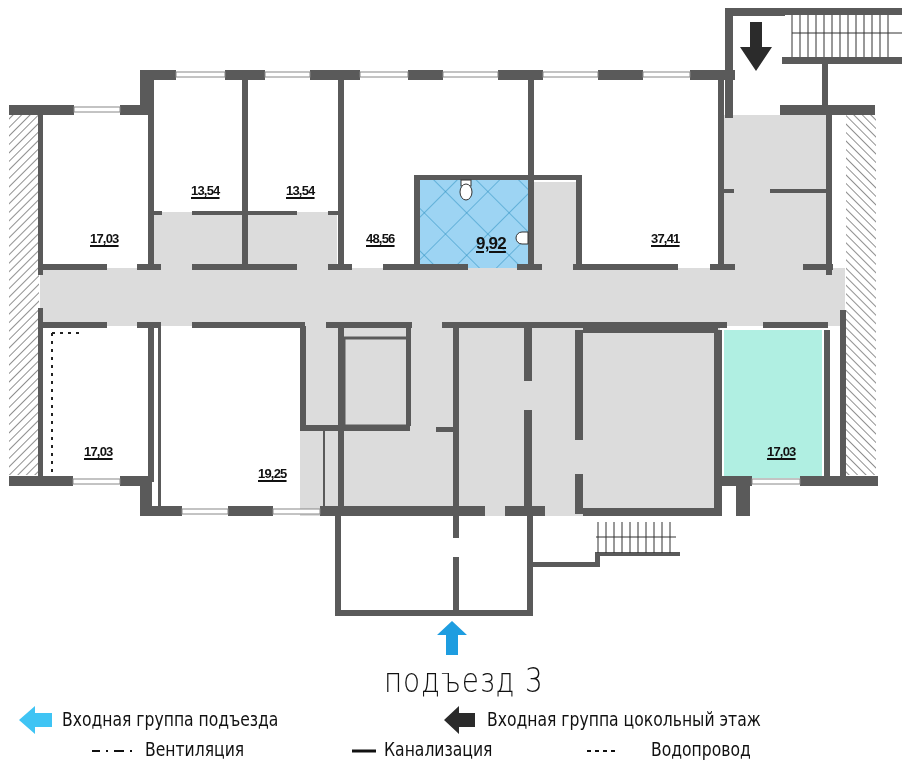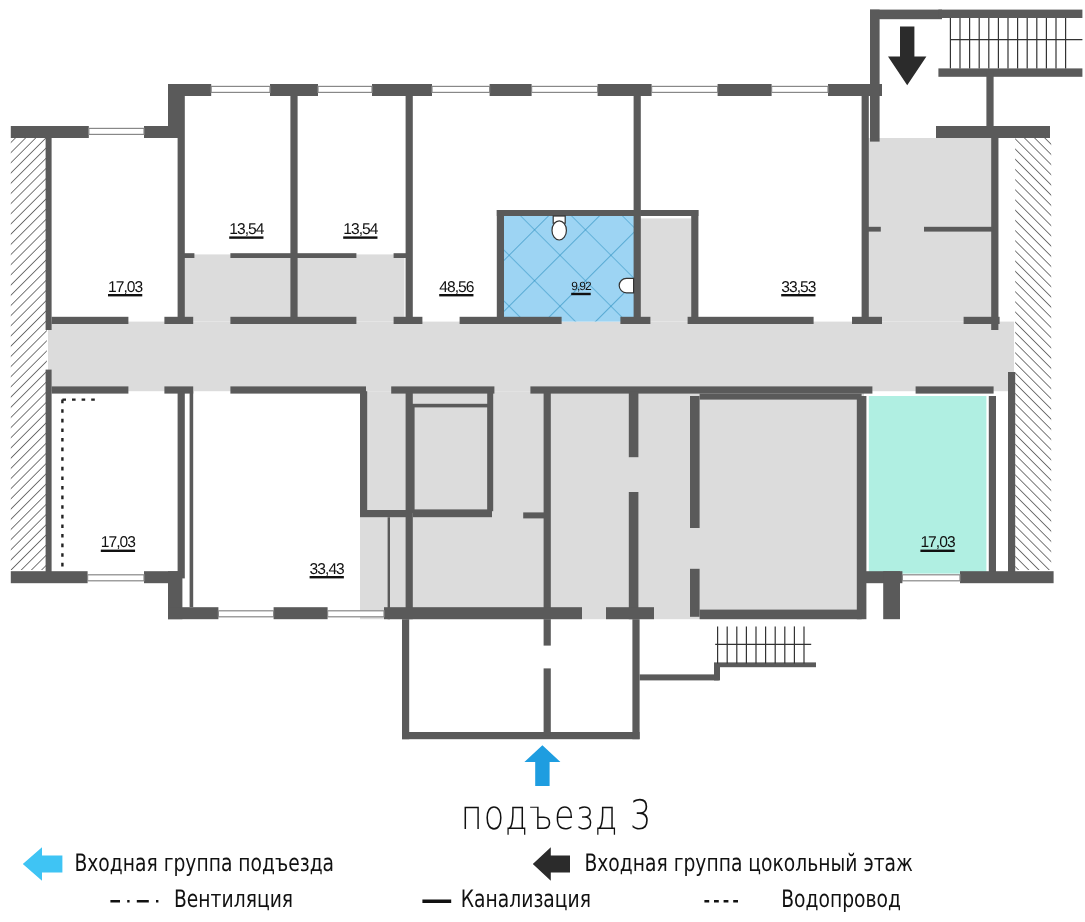--- a/index.html
+++ b/index.html
@@ -1,23 +1,23 @@
 <!DOCTYPE html>
 <html><head>
 <meta charset="utf-8">
 <style>
   html, body { margin: 0; padding: 0; background: #ffffff; }
   body { width: 904px; height: 768px; position: relative; overflow: hidden; font-family: "DejaVu Sans", sans-serif; }
   #plan { position: absolute; left: 0; top: 0; width: 904px; height: 768px; }
   .area-label {
-    position: absolute; font-family: "Liberation Sans", sans-serif; font-weight: normal;
+    position: absolute; font-family: "Liberation Sans", sans-serif; font-weight: bold;
     font-size: 13px; letter-spacing: -0.8px; color: #111; text-decoration: underline;
     text-decoration-thickness: 2px; text-underline-offset: 2px; white-space: nowrap;
   }
-  .area-label.small { font-size: 10px; }
+  .area-label.small { font-size: 17px; }
   .entrance-title {
     position: absolute; left: 384px; top: 660px; font-family: "DejaVu Sans", sans-serif;
     font-size: 34px; color: #111; letter-spacing: 1px; transform: scaleX(0.82); transform-origin: left top;
     font-weight: 300;
   }
   .legend-text {
     position: absolute; font-family: "DejaVu Sans", sans-serif; font-size: 20px; color: #111;
     transform: scaleX(0.78); transform-origin: left top; white-space: nowrap;
   }
 </style>
@@ -217,23 +217,23 @@
   <path d="M92 751 h8 M106 751 h2 M114 751 h10 M130 751 h2" stroke="#111" stroke-width="2"></path>
   <path d="M352 751 h24" stroke="#111" stroke-width="3"></path>
   <path d="M587 751 h4 M595 751 h4 M603 751 h4 M611 751 h4" stroke="#111" stroke-width="2"></path>
 </svg>
 
 <div class="area-label" style="left:90px;top:231px;">17,03</div>
 <div class="area-label" style="left:191px;top:183px;">13,54</div>
 <div class="area-label" style="left:286px;top:183px;">13,54</div>
 <div class="area-label" style="left:366px;top:231px;">48,56</div>
 <div class="area-label small" style="left:476px;top:234px;">9,92</div>
-<div class="area-label" style="left:651px;top:231px;">33,53</div>
+<div class="area-label" style="left:651px;top:231px;">37,41</div>
 <div class="area-label" style="left:84px;top:444px;">17,03</div>
-<div class="area-label" style="left:258px;top:466px;">33,43</div>
+<div class="area-label" style="left:258px;top:466px;">19,25</div>
 <div class="area-label" style="left:767px;top:444px;">17,03</div>
 
 <div class="entrance-title">подъезд 3</div>
 
 <div class="legend-text" style="left:62px;top:707px;">Входная группа подъезда</div>
 <div class="legend-text" style="left:487px;top:707px;">Входная группа цокольный этаж</div>
 <div class="legend-text" style="left:145px;top:737px;">Вентиляция</div>
 <div class="legend-text" style="left:384px;top:737px;">Канализация</div>
 <div class="legend-text" style="left:651px;top:737px;">Водопровод</div>
 

